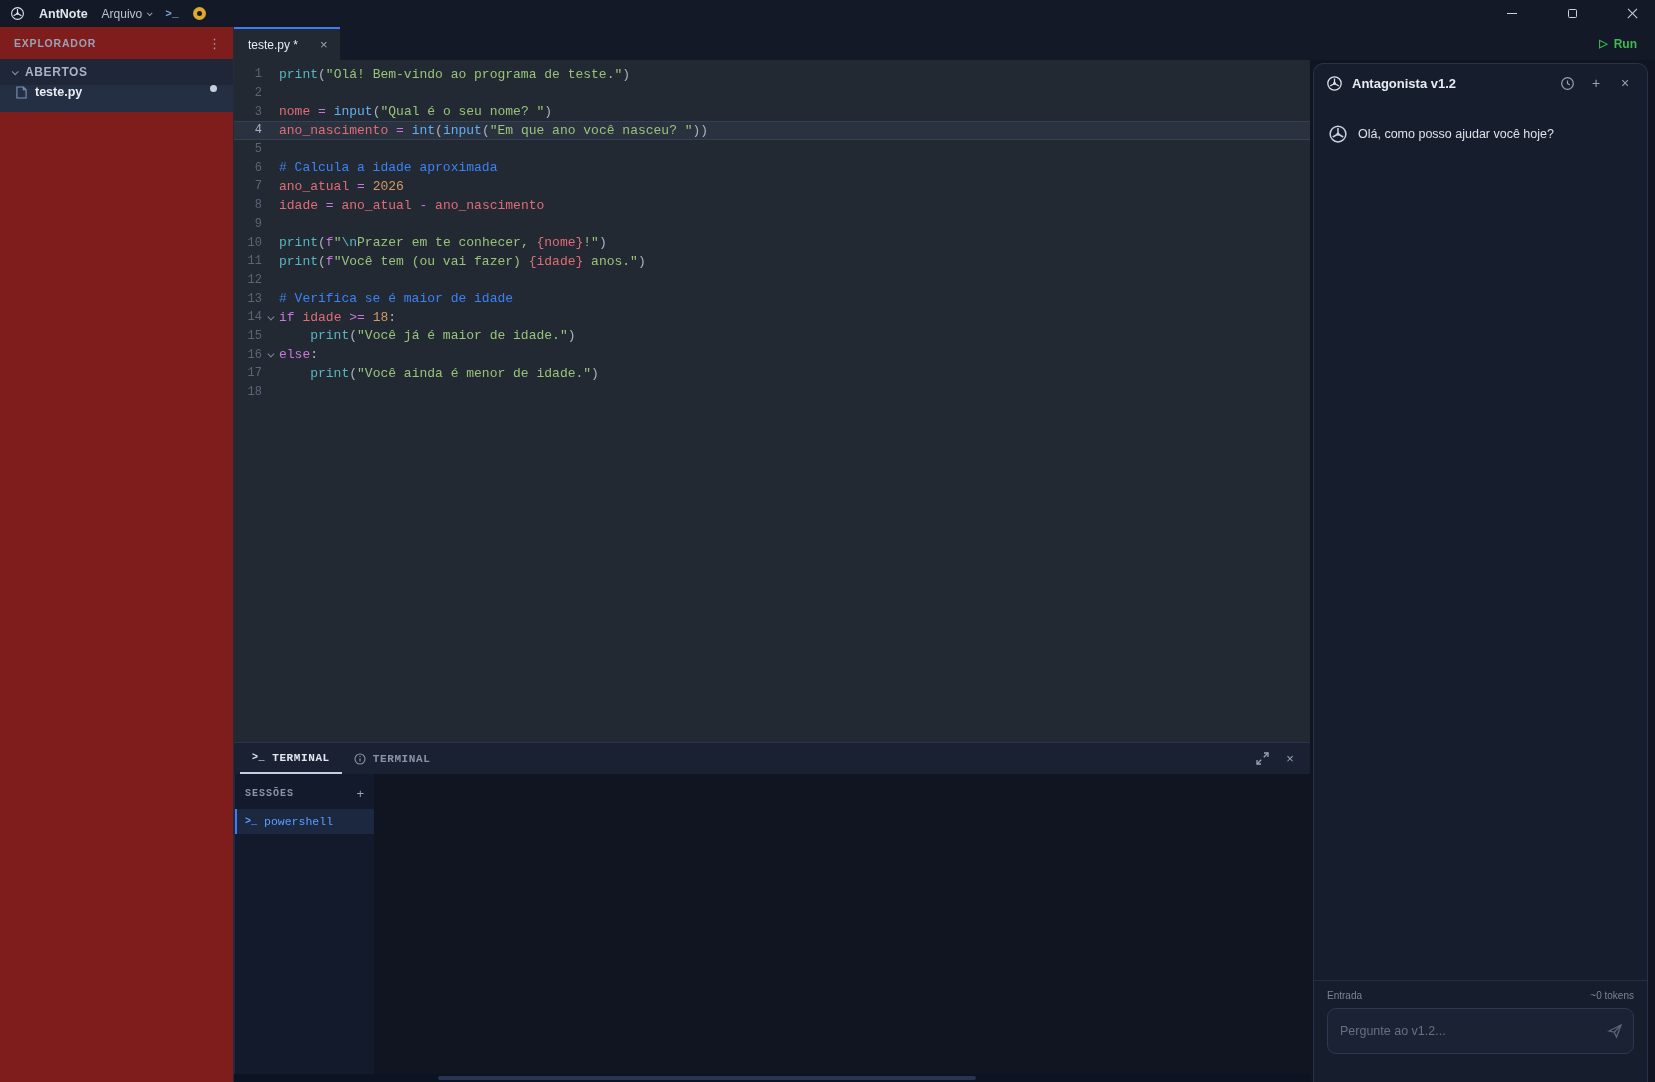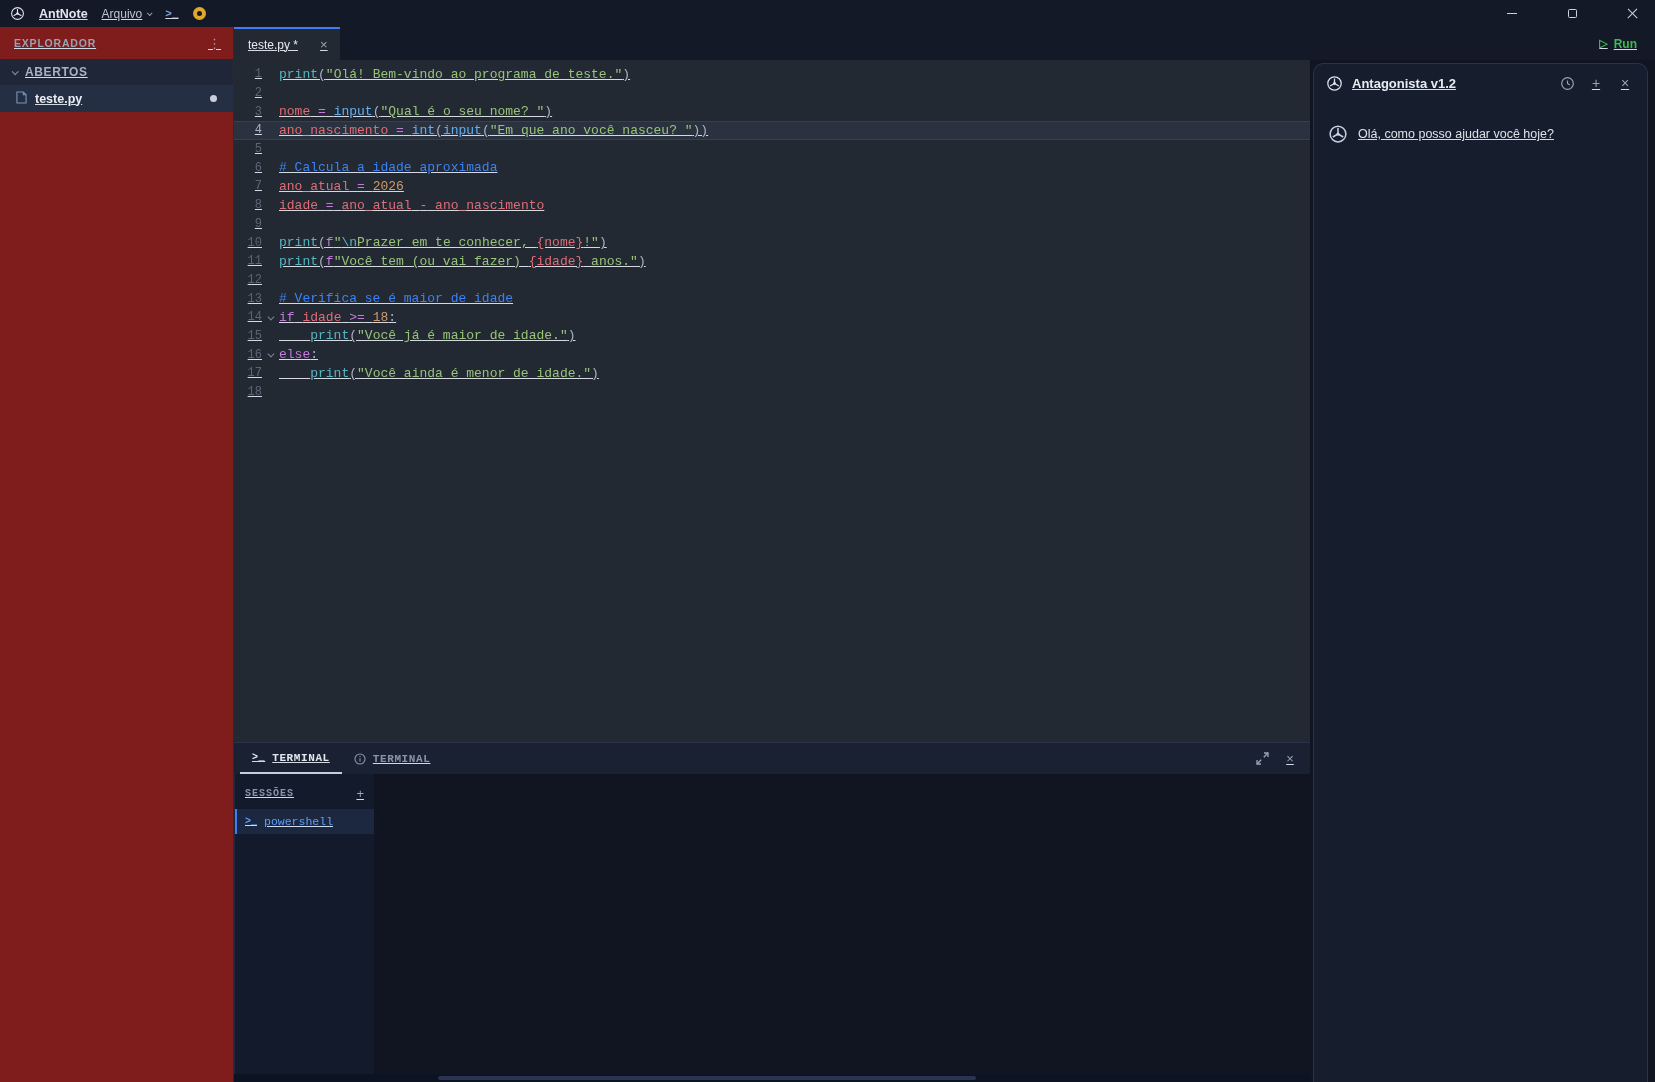--- a/index.html
+++ b/index.html
@@ -1,18 +1,18 @@
 <!DOCTYPE html>
 <html><head>
 <meta charset="utf-8">
 <style>
   * { box-sizing: border-box; margin: 0; padding: 0; }
   html, body { width: 1655px; height: 1082px; overflow: hidden; background: #101521; }
   body { font-family: "Liberation Sans", sans-serif; color: #d4d9e2; }
-  .root { width: 1655px; height: 1082px; display: flex; flex-direction: column; text-decoration: underline; }
+  .root { width: 1655px; height: 1082px; display: flex; flex-direction: column; }
   .flex-spacer { flex: 1; }
 
   
   .titlebar { height: 27px; background: #141927; display: flex; align-items: center; padding-left: 10px; gap: 14px; flex: 0 0 27px; }
   .logo svg { display: block; }
   .app-name { font-size: 12.5px; font-weight: 700; color: #e2e6ee; }
   .menu-item { display: flex; align-items: center; gap: 5px; font-size: 12px; color: #bcc3d0; cursor: default; }
   .chev { display: inline-block; width: 5px; height: 5px; border-right: 1.4px solid currentColor; border-bottom: 1.4px solid currentColor; transform: rotate(45deg) translateY(-1px); }
   .chev-sm { width: 4px; height: 4px; color: #9aa3b2; }
   .tb-term { font-family: "Liberation Mono", monospace; font-size: 11px; font-weight: 700; color: #7fa6d8; }
@@ -29,21 +29,21 @@
   
   .main-row { flex: 1; display: flex; min-height: 0; }
 
   
   .sidebar { width: 234px; background: #7f1d1d; border-right: 1px solid #232c3f; flex: 0 0 234px; }
   .sb-header { height: 32px; display: flex; align-items: center; justify-content: space-between; padding: 0 12px 0 14px; }
   .sb-title { font-size: 10.5px; font-weight: 700; letter-spacing: 0.8px; color: #99a2b4; }
   .kebab { font-size: 13px; color: #9aa3b2; cursor: default; }
   .sb-section { height: 26px; display: flex; align-items: center; gap: 8px; padding-left: 12px; background: #1e2637; font-size: 12px; font-weight: 700; letter-spacing: 0.6px; color: #aab2c2; cursor: default; }
   .sb-section .chev { color: #8a94a6; }
-  .file-row { height: 27px; display: flex; align-items: center; gap: 8px; padding: 0 16px 0 16px; cursor: default; }
+  .file-row { height: 27px; display: flex; gap: 8px; padding: 0 16px 0 16px; cursor: default; }
   .file-row.selected { background: #252f44; }
   .file-name { font-size: 12.5px; font-weight: 700; color: #e9edf3; flex: 1; }
   .mod-dot { width: 7px; height: 7px; border-radius: 50%; background: #c9cfda; }
 
   
   .main-col { flex: 1; display: flex; flex-direction: column; min-width: 0; justify-content: space-between; }
   .tabstrip { height: 33px; background: #141927; display: flex; align-items: stretch; flex: 0 0 33px; }
   .tab { display: flex; align-items: center; gap: 22px; padding: 0 12px 0 14px; background: #232933; border-top: 2px solid #3e7bf6; cursor: default; }
   .tab-label { font-size: 12px; color: #e6eaf0; }
   .tab-close { font-size: 13px; color: #9aa4b6; }
@@ -274,19 +274,34 @@
                 <span class="avatar">
                   <svg width="20" height="20" viewBox="0 0 16 16" fill="none" stroke="#c9d2e2" stroke-width="1.2">
                       <circle cx="8" cy="8" r="6.3"></circle>
                       <path d="M8 8 V3.2 M8 8 L12.2 10.4 M8 8 L3.8 10.4"></path>
                       <circle cx="8" cy="8" r="1.3" fill="#c9d2e2" stroke="none"></circle>
                     </svg>
                 </span>
                 <span class="msg-text">Olá, como posso ajudar você hoje?</span>
               </div>
             </div>
+            <div class="chat-footer">
+              <div class="cf-labels">
+                <span>Entrada</span>
+                <span>~0 tokens</span>
+              </div>
+              <div class="chat-input-box">
+                <input class="chat-input" type="text" placeholder="Pergunte ao v1.2..." style="">
+                <span class="send-ic">
+                  <svg width="16" height="16" viewBox="0 0 16 16" fill="none" stroke="#5a6478" stroke-width="1.3">
+                      <path d="M2 8 L14 2 L9.5 14 L7.2 9.2 Z"></path>
+                      <path d="M7.2 9.2 L14 2"></path>
+                    </svg>
+                </span>
+              </div>
+            </div>
           </div>
         </div>
 
       </div>
     </div>
   </div>
 </div>
 
 </body></html>

